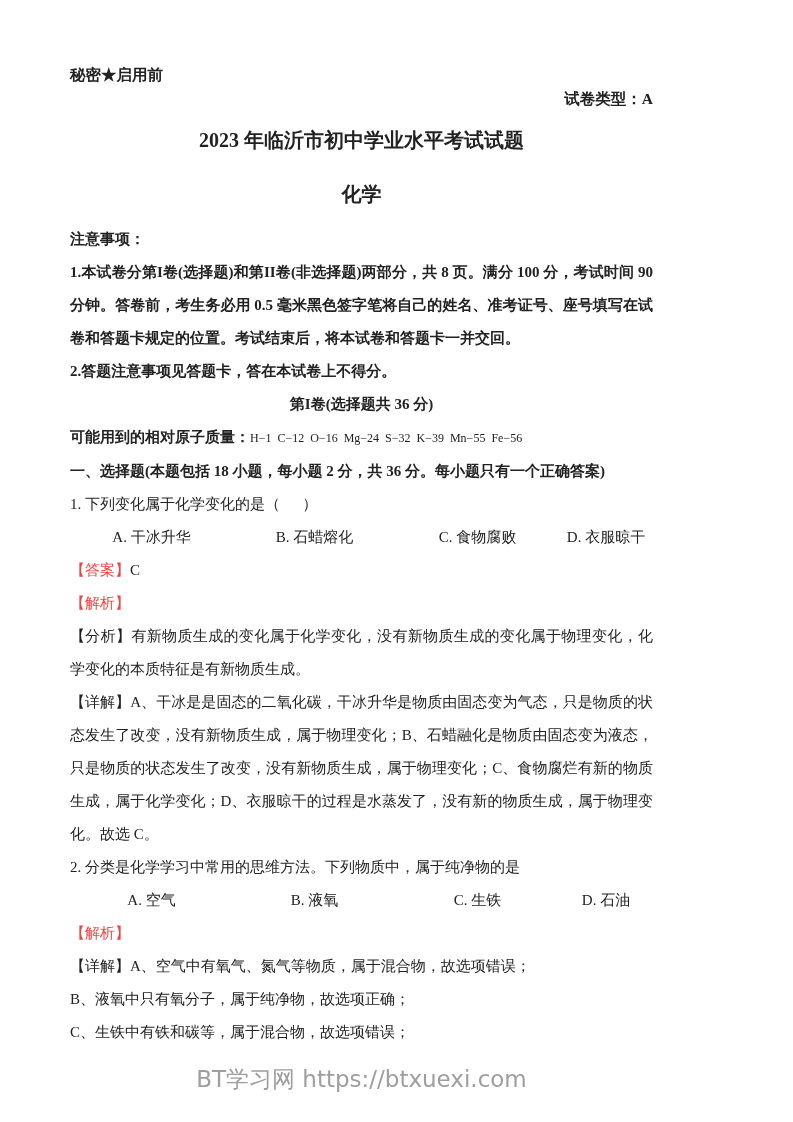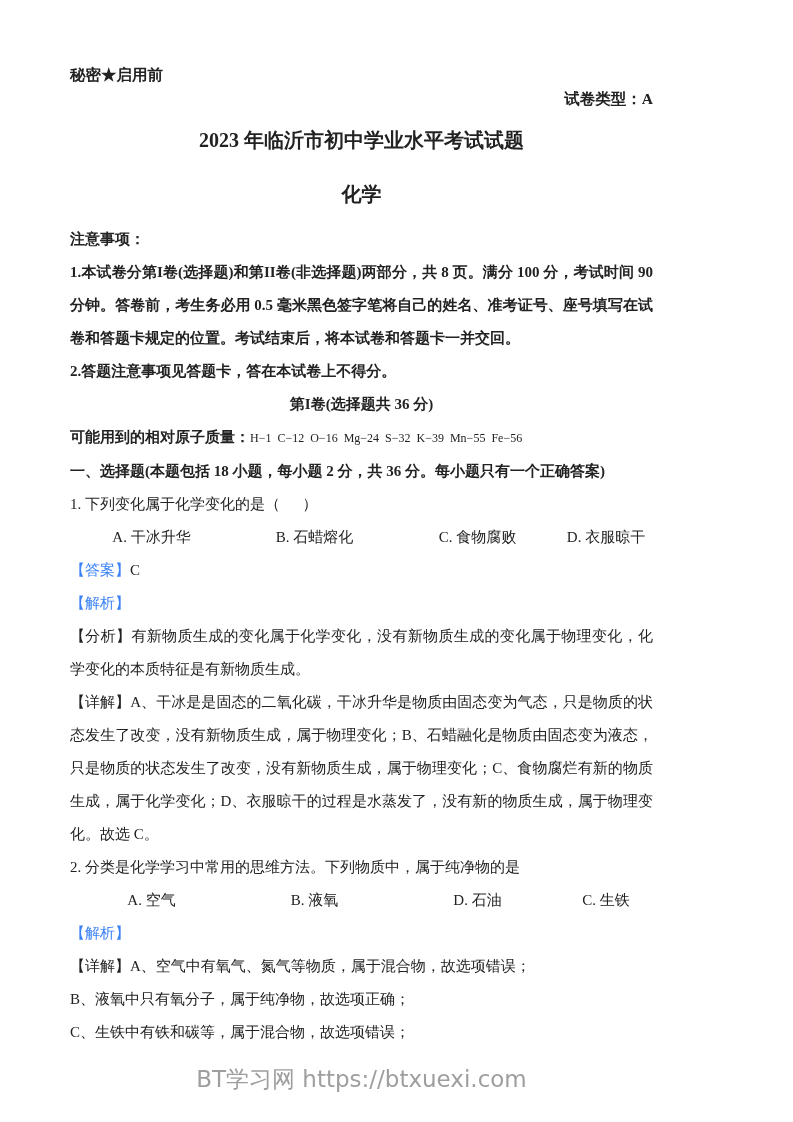--- a/index.html
+++ b/index.html
@@ -61,21 +61,21 @@
     font-size: 15px;
     line-height: 33px;
   }
   .options .opt {
     flex: 0 0 163px;
     text-align: center;
   }
   .options .opt:last-child {
     flex: 1 1 auto;
   }
-  .tag-blue { color: #3b82f6; }
+  .tag-blue { color: #ef4444; }
   .atomic-masses {
     font-size: 12px;
     white-space: pre-wrap;
   }
   .footer {
     position: absolute;
     left: 0;
     right: 0;
     top: 1064px;
     text-align: center;
@@ -118,22 +118,22 @@
     </div>
     <p><span class="tag-blue">【答案】</span><span>C</span></p>
     <p><span class="tag-blue">【解析】</span></p>
     <p>【分析】有新物质生成的变化属于化学变化，没有新物质生成的变化属于物理变化，化学变化的本质特征是有新物质生成。</p>
     <p>【详解】A、干冰是是固态的二氧化碳，干冰升华是物质由固态变为气态，只是物质的状态发生了改变，没有新物质生成，属于物理变化；B、石蜡融化是物质由固态变为液态，只是物质的状态发生了改变，没有新物质生成，属于物理变化；C、食物腐烂有新的物质生成，属于化学变化；D、衣服晾干的过程是水蒸发了，没有新的物质生成，属于物理变化。故选 C。</p>
 
     <p>2. 分类是化学学习中常用的思维方法。下列物质中，属于纯净物的是</p>
     <div class="options">
       <span class="opt">A. 空气</span>
       <span class="opt">B. 液氧</span>
+      <span class="opt">C. 生铁</span>
       <span class="opt">D. 石油</span>
-      <span class="opt">C. 生铁</span>
     </div>
     <p><span class="tag-blue">【解析】</span></p>
     <p>【详解】A、空气中有氧气、氮气等物质，属于混合物，故选项错误；</p>
     <p>B、液氧中只有氧分子，属于纯净物，故选项正确；</p>
     <p>C、生铁中有铁和碳等，属于混合物，故选项错误；</p>
 
   </div>
 
   <div class="footer">BT学习网 https://btxuexi.com</div>
 

